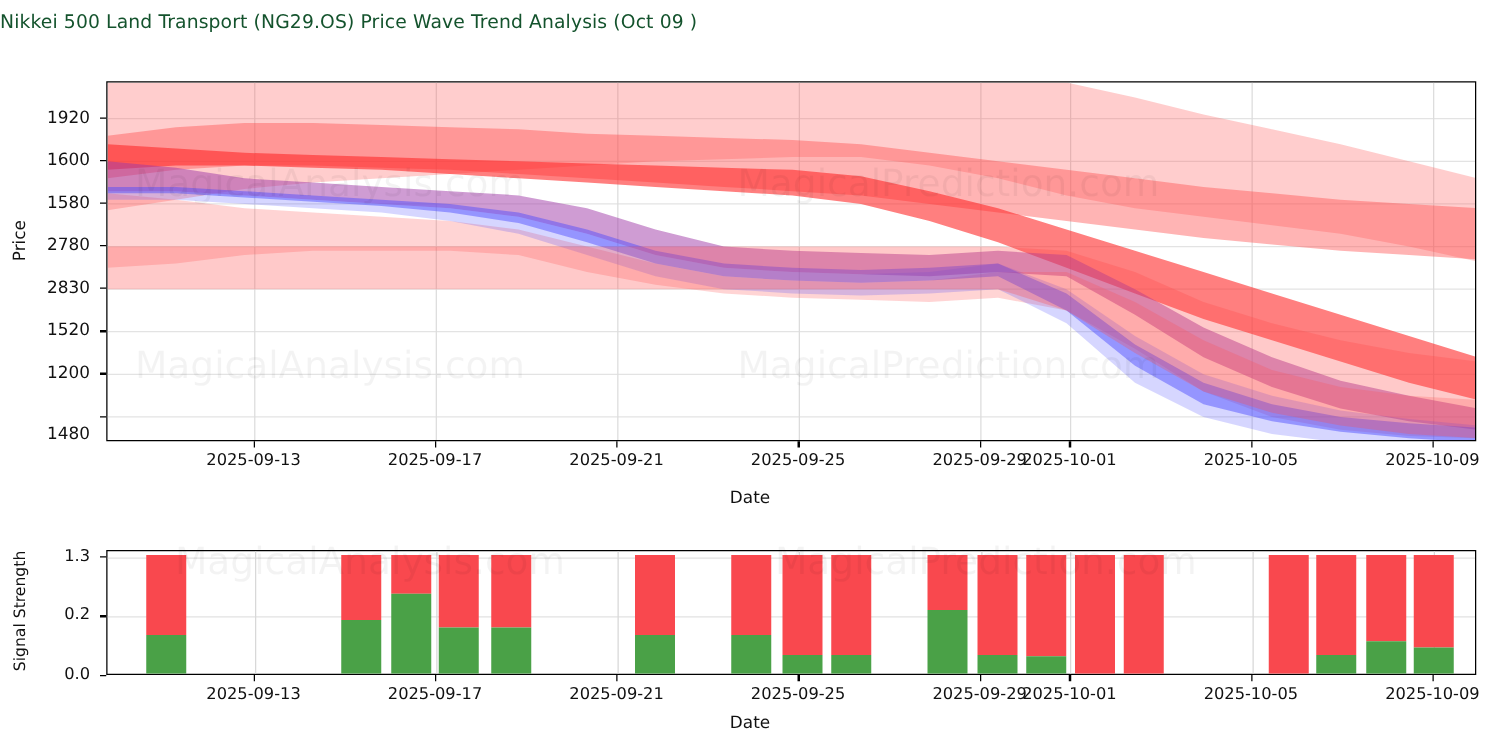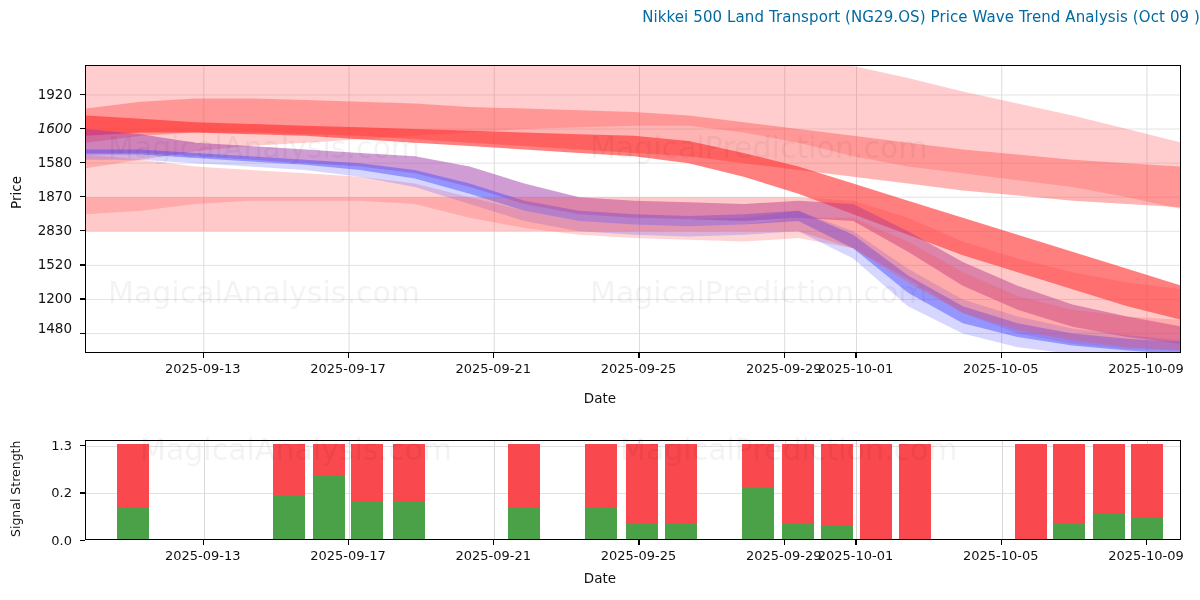--- a/index.html
+++ b/index.html
@@ -5,22 +5,22 @@
   html,body{margin:0;padding:0;}
   body{
     width:1200px;height:600px;background:#ffffff;
     font-family:"DejaVu Sans","Liberation Sans",sans-serif;
     color:#000;overflow:hidden;position:relative;
   }
   #root{position:relative;width:1200px;height:600px;}
 
   
   .fig-title{
-    position:absolute;left:0;width:1200px;text-align:right;
-    font-size:15px;color:#0369a1;letter-spacing:.1px;
+    position:absolute;left:0;width:1200px;text-align:left;
+    font-size:15px;color:#14532d;letter-spacing:.1px;
   }
   .fig-title.l1{top:8px;}
   .fig-title.l2{top:31px;font-weight:bold;}
   .sub-title{
     position:absolute;left:0;width:1200px;text-align:center;
     top:419px;font-size:14.5px;color:#111;
   }
 
   
   .axes{position:absolute;box-sizing:border-box;border:1.2px solid #000;background:transparent;overflow:hidden;}
@@ -102,33 +102,33 @@
         <path d="M0.00,42.60 L54.80,35.79 L109.60,32.38 L164.40,32.38 L219.20,34.08 L274.00,35.79 L328.80,37.49 L383.60,40.90 L438.40,42.60 L493.20,44.31 L548.00,46.01 L602.80,49.42 L657.60,56.24 L712.40,63.05 L767.20,69.87 L822.00,76.69 L876.80,83.50 L931.60,88.62 L986.40,93.73 L1041.20,97.14 L1096.00,100.54 L1096.00,141.44 L1041.20,138.04 L986.40,134.63 L931.60,129.51 L876.80,124.40 L822.00,117.59 L767.20,110.77 L712.40,103.95 L657.60,97.14 L602.80,90.32 L548.00,86.91 L493.20,83.50 L438.40,80.09 L383.60,76.69 L328.80,73.28 L274.00,69.87 L219.20,68.17 L164.40,66.46 L109.60,66.46 L54.80,69.87 L0.00,76.69 Z" fill="#ff4d4d" fill-opacity="0.42" stroke="none"></path>
         <path d="M0.00,49.42 L54.80,52.83 L109.60,56.24 L164.40,57.94 L219.20,59.64 L274.00,61.35 L328.80,63.05 L383.60,64.76 L438.40,66.46 L493.20,68.17 L548.00,69.87 L602.80,74.98 L657.60,86.91 L712.40,100.54 L767.20,117.59 L822.00,134.63 L876.80,151.67 L931.60,168.71 L986.40,185.75 L1041.20,202.79 L1096.00,219.83 L1096.00,253.92 L1041.20,240.28 L986.40,223.24 L931.60,206.20 L876.80,189.16 L822.00,168.71 L767.20,148.26 L712.40,127.81 L657.60,110.77 L602.80,97.14 L548.00,90.32 L493.20,86.91 L438.40,83.50 L383.60,80.09 L328.80,76.69 L274.00,73.28 L219.20,69.87 L164.40,68.17 L109.60,66.46 L54.80,66.46 L0.00,69.87 Z" fill="#ff2a2a" fill-opacity="0.6" stroke="none"></path>
         <path d="M0.00,63.05 L54.80,68.17 L109.60,76.69 L164.40,80.09 L219.20,83.50 L274.00,86.91 L328.80,90.32 L383.60,100.54 L438.40,117.59 L493.20,131.22 L548.00,134.63 L602.80,136.33 L657.60,138.04 L712.40,134.63 L767.20,138.04 L822.00,165.30 L876.80,195.98 L931.60,219.83 L986.40,238.58 L1041.20,250.51 L1096.00,260.73 L1096.00,277.78 L1041.20,270.96 L986.40,260.73 L931.60,243.69 L876.80,219.83 L822.00,185.75 L767.20,155.08 L712.40,151.67 L657.60,155.08 L602.80,153.37 L548.00,151.67 L493.20,148.26 L438.40,138.04 L383.60,120.99 L328.80,107.36 L274.00,100.54 L219.20,97.14 L164.40,93.73 L109.60,90.32 L54.80,86.91 L0.00,86.91 Z" fill="#a03aa8" fill-opacity="0.5" stroke="none"></path>
         <path d="M0.00,88.62 L54.80,93.73 L109.60,100.54 L164.40,103.95 L219.20,107.36 L274.00,110.77 L328.80,117.59 L383.60,131.22 L438.40,144.85 L493.20,155.08 L548.00,158.49 L602.80,160.19 L657.60,158.49 L712.40,151.67 L767.20,151.67 L822.00,175.53 L876.80,206.20 L931.60,230.06 L986.40,243.69 L1041.20,250.51 L1096.00,253.92 L1096.00,284.59 L1041.20,282.89 L986.40,277.78 L931.60,267.55 L876.80,247.10 L822.00,213.02 L767.20,182.34 L712.40,172.12 L657.60,175.53 L602.80,173.82 L548.00,172.12 L493.20,168.71 L438.40,161.89 L383.60,151.67 L328.80,138.04 L274.00,134.63 L219.20,134.63 L164.40,134.63 L109.60,138.04 L54.80,144.85 L0.00,148.26 Z" fill="#ff4d4d" fill-opacity="0.24" stroke="none"></path>
         <path d="M0.00,86.91 L54.80,86.91 L109.60,90.32 L164.40,93.73 L219.20,97.14 L274.00,100.54 L328.80,107.36 L383.60,120.99 L438.40,138.04 L493.20,148.26 L548.00,151.67 L602.80,153.37 L657.60,151.67 L712.40,144.85 L767.20,165.30 L822.00,202.79 L876.80,233.47 L931.60,250.51 L986.40,262.44 L1041.20,269.25 L1096.00,274.37 L1096.00,294.82 L1041.20,291.41 L986.40,288.00 L931.60,281.18 L876.80,267.55 L822.00,240.28 L767.20,192.57 L712.40,165.30 L657.60,168.71 L602.80,170.41 L548.00,168.71 L493.20,165.30 L438.40,155.08 L383.60,138.04 L328.80,120.99 L274.00,110.77 L219.20,103.95 L164.40,100.54 L109.60,97.14 L54.80,93.73 L0.00,93.73 Z" fill="#4646ff" fill-opacity="0.22" stroke="none"></path>
         <path d="M0.00,83.50 L54.80,83.50 L109.60,86.91 L164.40,90.32 L219.20,93.73 L274.00,97.14 L328.80,103.95 L383.60,117.59 L438.40,134.63 L493.20,144.85 L548.00,148.26 L602.80,149.96 L657.60,148.26 L712.40,144.85 L767.20,168.71 L822.00,209.61 L876.80,240.28 L931.60,257.33 L986.40,267.55 L1041.20,272.66 L1096.00,276.07 L1096.00,288.00 L1041.20,284.59 L986.40,279.48 L931.60,270.96 L876.80,257.33 L822.00,226.65 L767.20,182.34 L712.40,155.08 L657.60,158.49 L602.80,160.19 L548.00,158.49 L493.20,155.08 L438.40,144.85 L383.60,127.81 L328.80,112.47 L274.00,103.95 L219.20,98.84 L164.40,95.43 L109.60,92.02 L54.80,88.62 L0.00,88.62 Z" fill="#4646ff" fill-opacity="0.45" stroke="none"></path>
         <path d="M0.00,131.22 L54.80,131.22 L109.60,131.22 L164.40,131.22 L219.20,131.22 L274.00,131.22 L328.80,131.22 L383.60,131.22 L438.40,131.22 L493.20,131.22 L548.00,131.22 L602.80,131.22 L657.60,131.22 L712.40,131.22 L767.20,134.63 L822.00,151.67 L876.80,175.53 L931.60,192.57 L986.40,206.20 L1041.20,216.43 L1096.00,223.24 L1096.00,284.59 L1041.20,281.18 L986.40,274.37 L931.60,264.14 L876.80,247.10 L822.00,216.43 L767.20,182.34 L712.40,165.30 L657.60,165.30 L602.80,165.30 L548.00,165.30 L493.20,165.30 L438.40,165.30 L383.60,165.30 L328.80,165.30 L274.00,165.30 L219.20,165.30 L164.40,165.30 L109.60,165.30 L54.80,165.30 L0.00,165.30 Z" fill="#ff4d4d" fill-opacity="0.3" stroke="none"></path>
       </svg>
     </div>
   <div id="price-ticks">
-      <div class="ytick" style="left: 10px; top: 328px;">1480</div>
+      <div class="ytick" style="left: 10px; top: 347px;">1480</div>
       <div class="ytickmark" style="left: 80px; top: 332.55px;"></div>
       <div class="ytick" style="left: 10px; top: 298.467px;">1200</div>
       <div class="ytickmark" style="left: 80px; top: 298.467px;"></div>
       <div class="ytick" style="left: 10px; top: 264.385px;">1520</div>
       <div class="ytickmark" style="left: 80px; top: 264.385px;"></div>
       <div class="ytick" style="left: 10px; top: 230.302px;">2830</div>
       <div class="ytickmark" style="left: 80px; top: 230.302px;"></div>
-      <div class="ytick" style="left: 10px; top: 196.219px;">1870</div>
+      <div class="ytick" style="left: 10px; top: 196.219px;">2780</div>
       <div class="ytickmark" style="left: 80px; top: 196.219px;"></div>
       <div class="ytick" style="left: 10px; top: 162.136px;">1580</div>
       <div class="ytickmark" style="left: 80px; top: 162.136px;"></div>
-      <div class="ytick" style="left: 10px; top: 128.053px; font-style: italic;">1600</div>
+      <div class="ytick" style="left: 10px; top: 128.053px;">1600</div>
       <div class="ytickmark" style="left: 80px; top: 128.053px;"></div>
       <div class="ytick" style="left: 10px; top: 93.9704px;">1920</div>
       <div class="ytickmark" style="left: 80px; top: 93.9704px;"></div>
       <div class="xtick" style="left: 202.82px; top: 361px;">2025-09-13</div>
       <div class="xtickmark" style="left: 202.82px; top: 353px;"></div>
       <div class="xtick" style="left: 348.04px; top: 361px;">2025-09-17</div>
       <div class="xtickmark" style="left: 348.04px; top: 353px;"></div>
       <div class="xtick" style="left: 493.26px; top: 361px;">2025-09-21</div>
       <div class="xtickmark" style="left: 493.26px; top: 353px;"></div>
       <div class="xtick" style="left: 638.48px; top: 361px;">2025-09-25</div>

